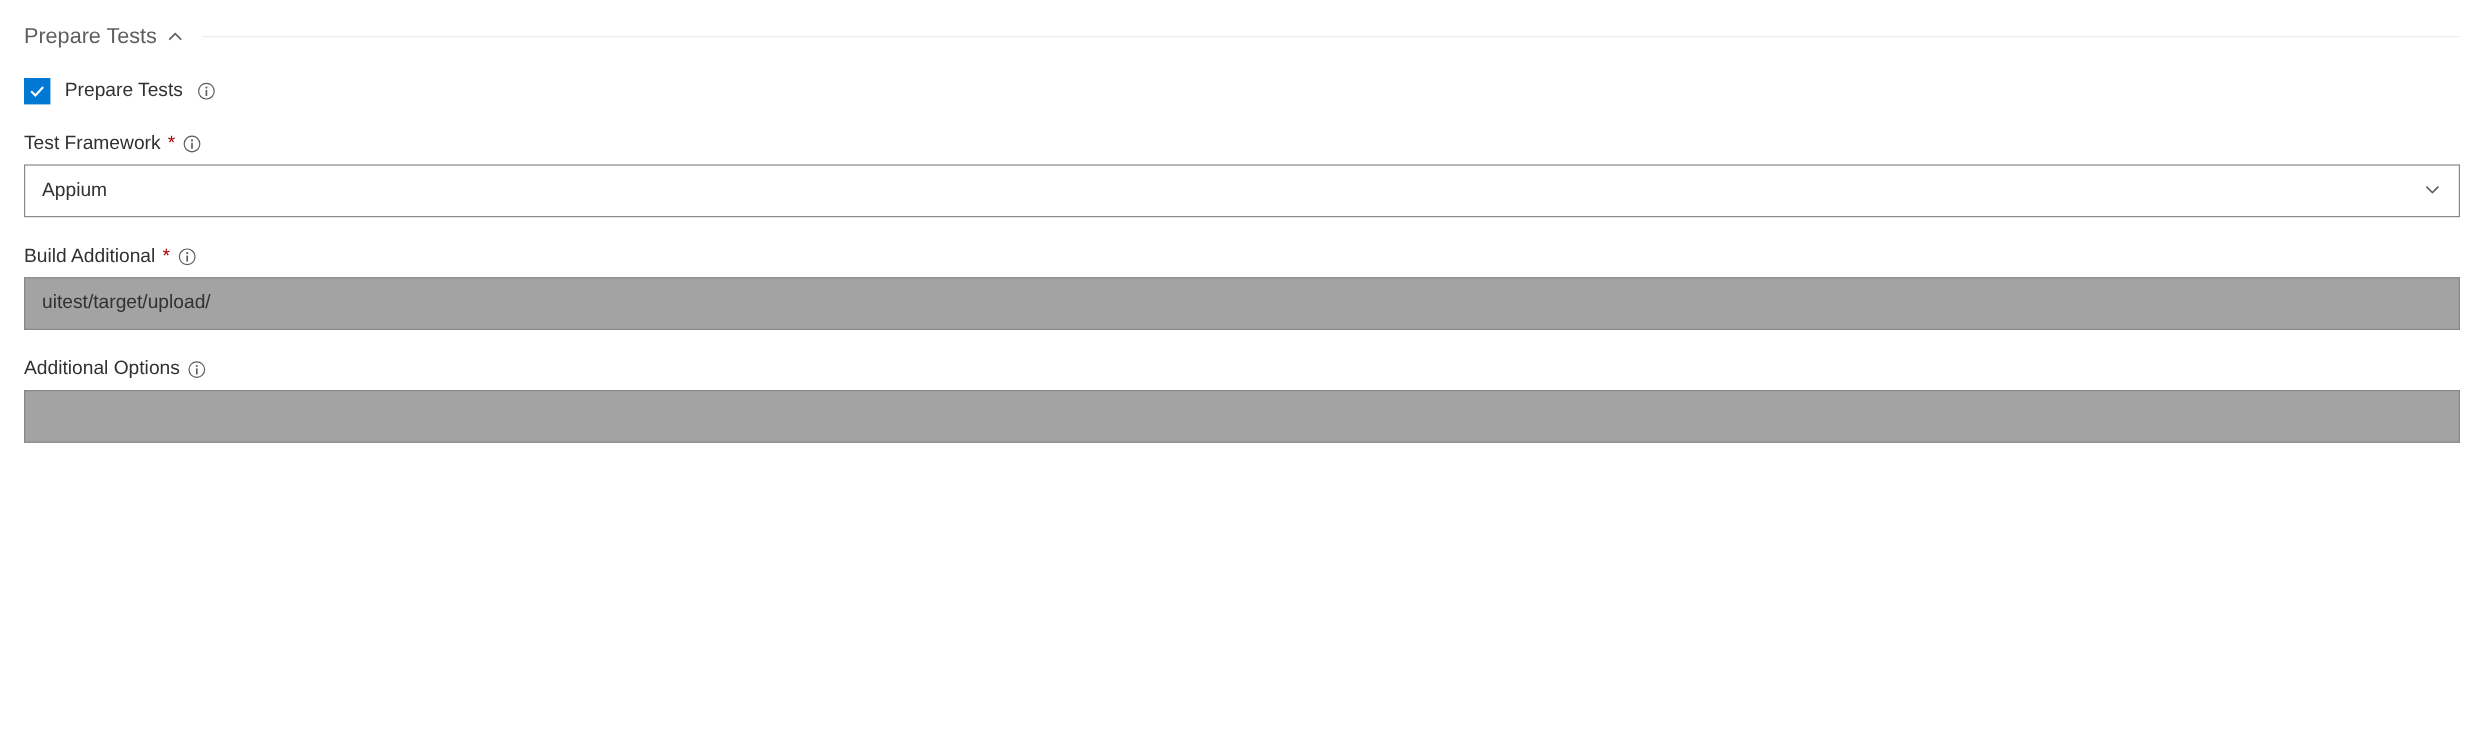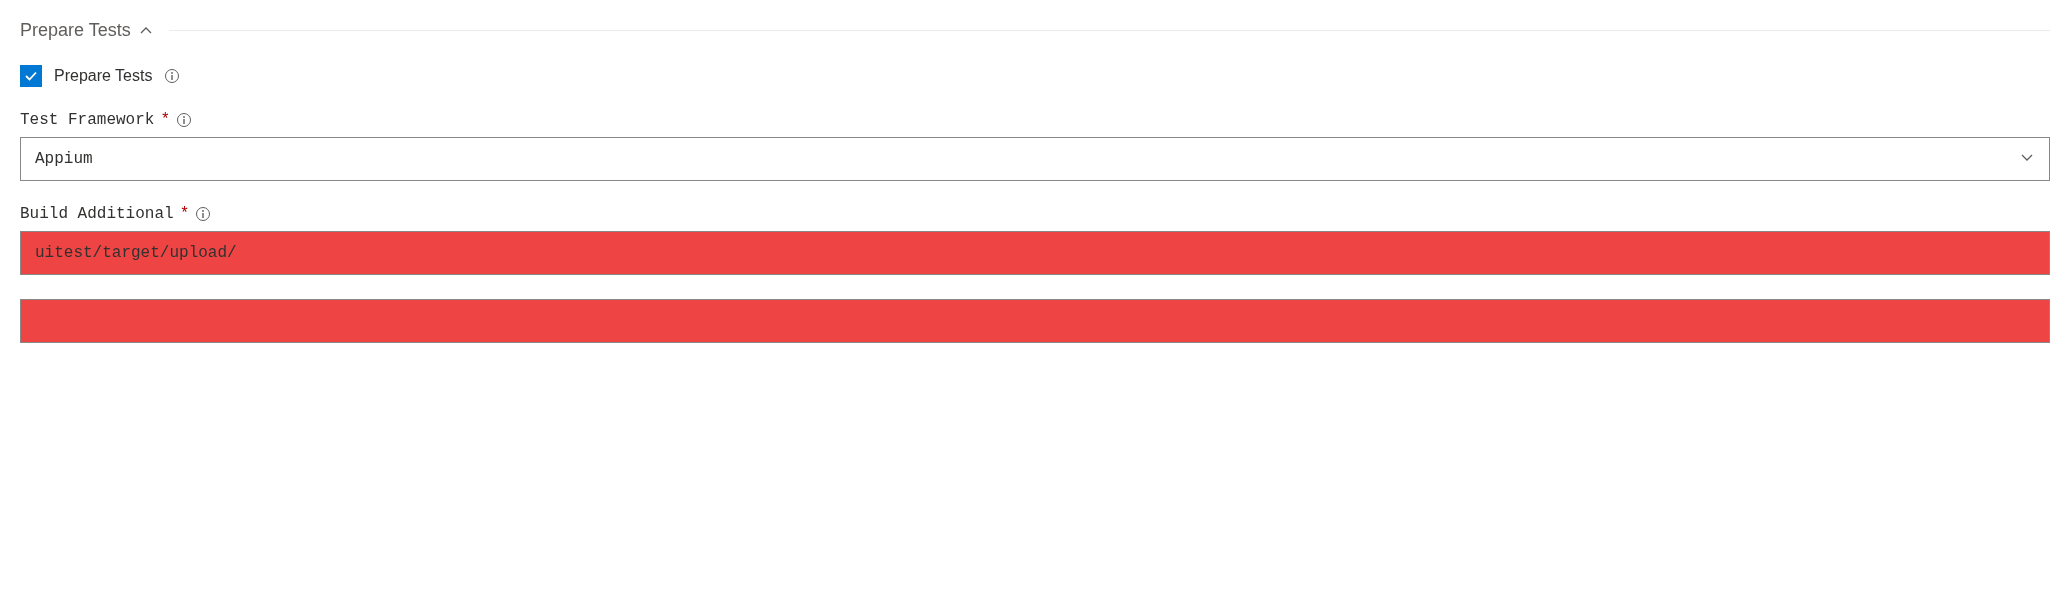--- a/index.html
+++ b/index.html
@@ -46,21 +46,20 @@
       justify-content: center;
       cursor: pointer;
     }
     .checkbox svg { display: block; }
     .checkbox-label {
       font-size: 16px;
       color: #323130;
     }
     .field-group {
       margin-bottom: 24px;
-      font-family: Liberation Mono, monospace;
     }
     .field-label-row {
       display: flex;
       align-items: center;
       gap: 6px;
       margin-bottom: 8px;
     }
     .field-label {
       font-size: 16px;
       color: #323130;
@@ -98,21 +97,21 @@
       position: absolute;
       right: 16px;
       top: 50%;
       transform: translateY(-50%);
       pointer-events: none;
     }
     .text-input {
       width: 100%;
       height: 44px;
       border: 1px solid #8a8886;
-      background: #ef4444;
+      background: #a3a3a3;
       padding: 0 14px;
       font-size: 16px;
       color: #323130;
       font-family: inherit;
       outline: none;
     }
   </style>
 </head>
 <body>
 
@@ -175,14 +174,24 @@
         <circle cx="8" cy="8" r="6.5" stroke="#605e5c" stroke-width="1" fill="none"></circle>
         <circle cx="8" cy="5" r="0.9" fill="#605e5c"></circle>
         <rect x="7.3" y="7" width="1.4" height="5" fill="#605e5c"></rect>
       </svg>
     </span>
   </div>
   <input type="text" class="text-input" value="uitest/target/upload/" style="">
 </div>
 
 <div class="field-group">
+  <div class="field-label-row">
+    <span class="field-label">Additional Options</span>
+    <span class="info-icon">
+      <svg width="16" height="16" viewBox="0 0 16 16">
+        <circle cx="8" cy="8" r="6.5" stroke="#605e5c" stroke-width="1" fill="none"></circle>
+        <circle cx="8" cy="5" r="0.9" fill="#605e5c"></circle>
+        <rect x="7.3" y="7" width="1.4" height="5" fill="#605e5c"></rect>
+      </svg>
+    </span>
+  </div>
   <input type="text" class="text-input" value="" style="">
 </div>
 
 </body></html>

